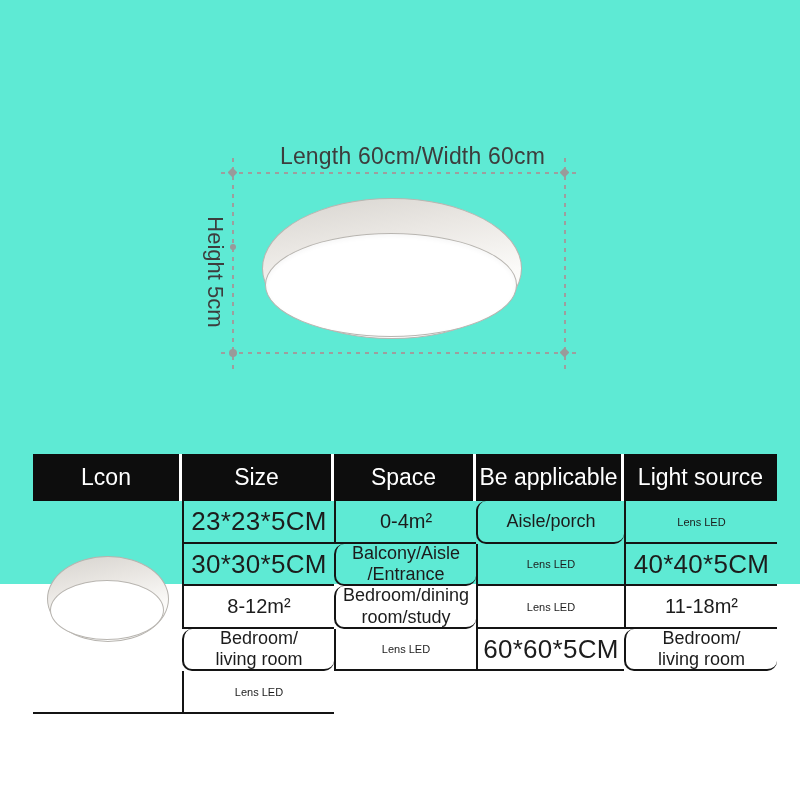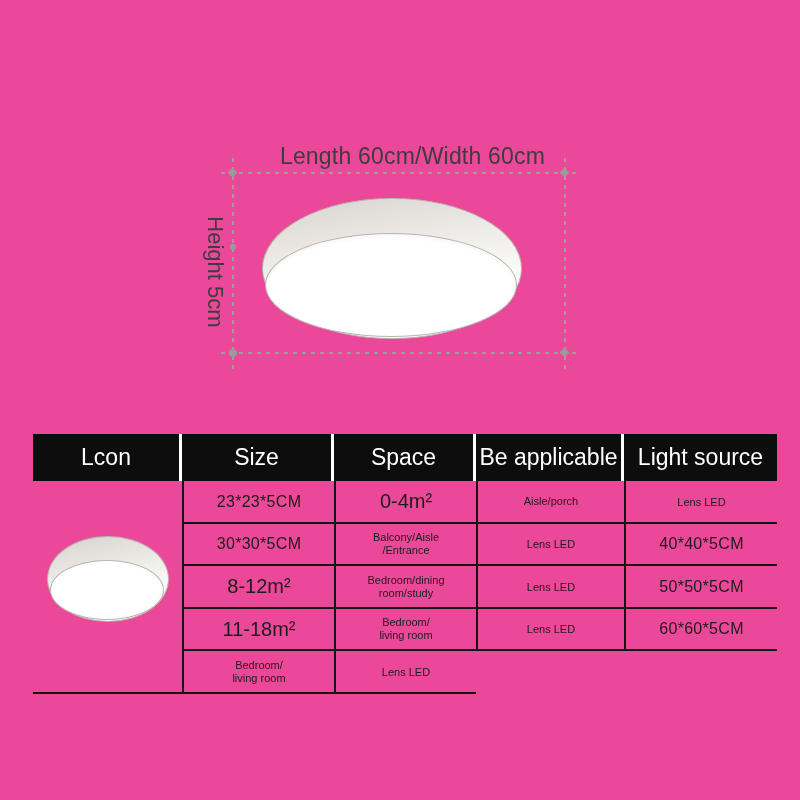--- a/index.html
+++ b/index.html
@@ -1,20 +1,20 @@
 <!DOCTYPE html>
 <html><head>
 <meta charset="utf-8">
 <style>
   html,body{margin:0;padding:0;}
   body{
     width:800px;height:800px;background:#ffffff;position:relative;
     font-family:"Liberation Sans", sans-serif;overflow:hidden;
   }
-  .page{position:absolute;inset:0;width:800px;height:800px;background:#ec4899;}
+  .page{position:absolute;inset:0;width:800px;height:584px;background:#5eead4;}
 
   
   .length-label{
     position:absolute;left:240px;top:143px;width:345px;text-align:center;
     font-size:23px;color:#3d3d3d;letter-spacing:.2px;
   }
   .height-label{
     position:absolute;left:156px;top:260px;width:120px;height:24px;
     text-align:center;font-size:22px;color:#3d3d3d;
     transform:rotate(90deg);transform-origin:center;
@@ -43,38 +43,38 @@
     border:1px solid #b9b6b1;box-sizing:border-box;
   }
   .lamp-face{
     position:absolute;left:3px;top:35px;width:252px;height:104px;border-radius:50%;
     background:#ffffff;border:1px solid #b8b5b0;box-sizing:border-box;
     box-shadow:inset 0 2px 5px rgba(0,0,0,0.04);
   }
 
   
   .spec-table{
-    position:absolute;left:33px;top:434px;
+    position:absolute;left:33px;top:454px;
     display:grid;
     grid-template-columns:149px 152px 142px 148px 153px;
     grid-template-rows:47px 43px 42px 43px 42px 43px;
   }
   .th{
     background:#0d0d0d;color:#ffffff;display:flex;align-items:center;justify-content:center;
     font-size:23px;border-right:3px solid #ffffff;box-sizing:border-box;white-space:nowrap;
   }
   .th.last{border-right:none;}
   .td{
     display:flex;align-items:center;justify-content:center;text-align:center;
     color:#1c1c1c;border-bottom:2px solid #141414;border-left:2px solid #141414;
     box-sizing:border-box;
   }
-  .c-size{font-size:16px;letter-spacing:.3px;}
+  .c-size{font-size:26px;letter-spacing:.3px;}
   .c-space{font-size:20px;}
-  .c-app{font-size:11px;line-height:1.18;white-space:pre-line;}
+  .c-app{font-size:18px;line-height:1.18;white-space:pre-line;border-radius:10px;}
   .c-light{font-size:11px;}
   .icon-cell{
     grid-column:1;grid-row:2 / span 5;
     display:flex;align-items:center;justify-content:center;
     border-bottom:2px solid #141414;box-sizing:border-box;
   }
   .lamp-small{position:relative;width:122px;height:86px;transform:translateY(-8px);}
   .lamp-small .s-outer{
     position:absolute;inset:0;border-radius:50%;
     background:linear-gradient(168deg,#d6d3ce 0%,#e9e6e2 32%,#fbfaf8 64%,#ffffff 100%);
@@ -135,21 +135,20 @@
     <div class="td c-app">Balcony/Aisle
 /Entrance</div>
     <div class="td c-light">Lens LED</div>
 
     <div class="td c-size">40*40*5CM</div>
     <div class="td c-space">8-12m²</div>
     <div class="td c-app">Bedroom/dining
 room/study</div>
     <div class="td c-light">Lens LED</div>
 
-    <div class="td c-size">50*50*5CM</div>
     <div class="td c-space">11-18m²</div>
     <div class="td c-app">Bedroom/
 living room</div>
     <div class="td c-light">Lens LED</div>
 
     <div class="td c-size">60*60*5CM</div>
     <div class="td c-app">Bedroom/
 living room</div>
     <div class="td c-light">Lens LED</div>
   </section>

